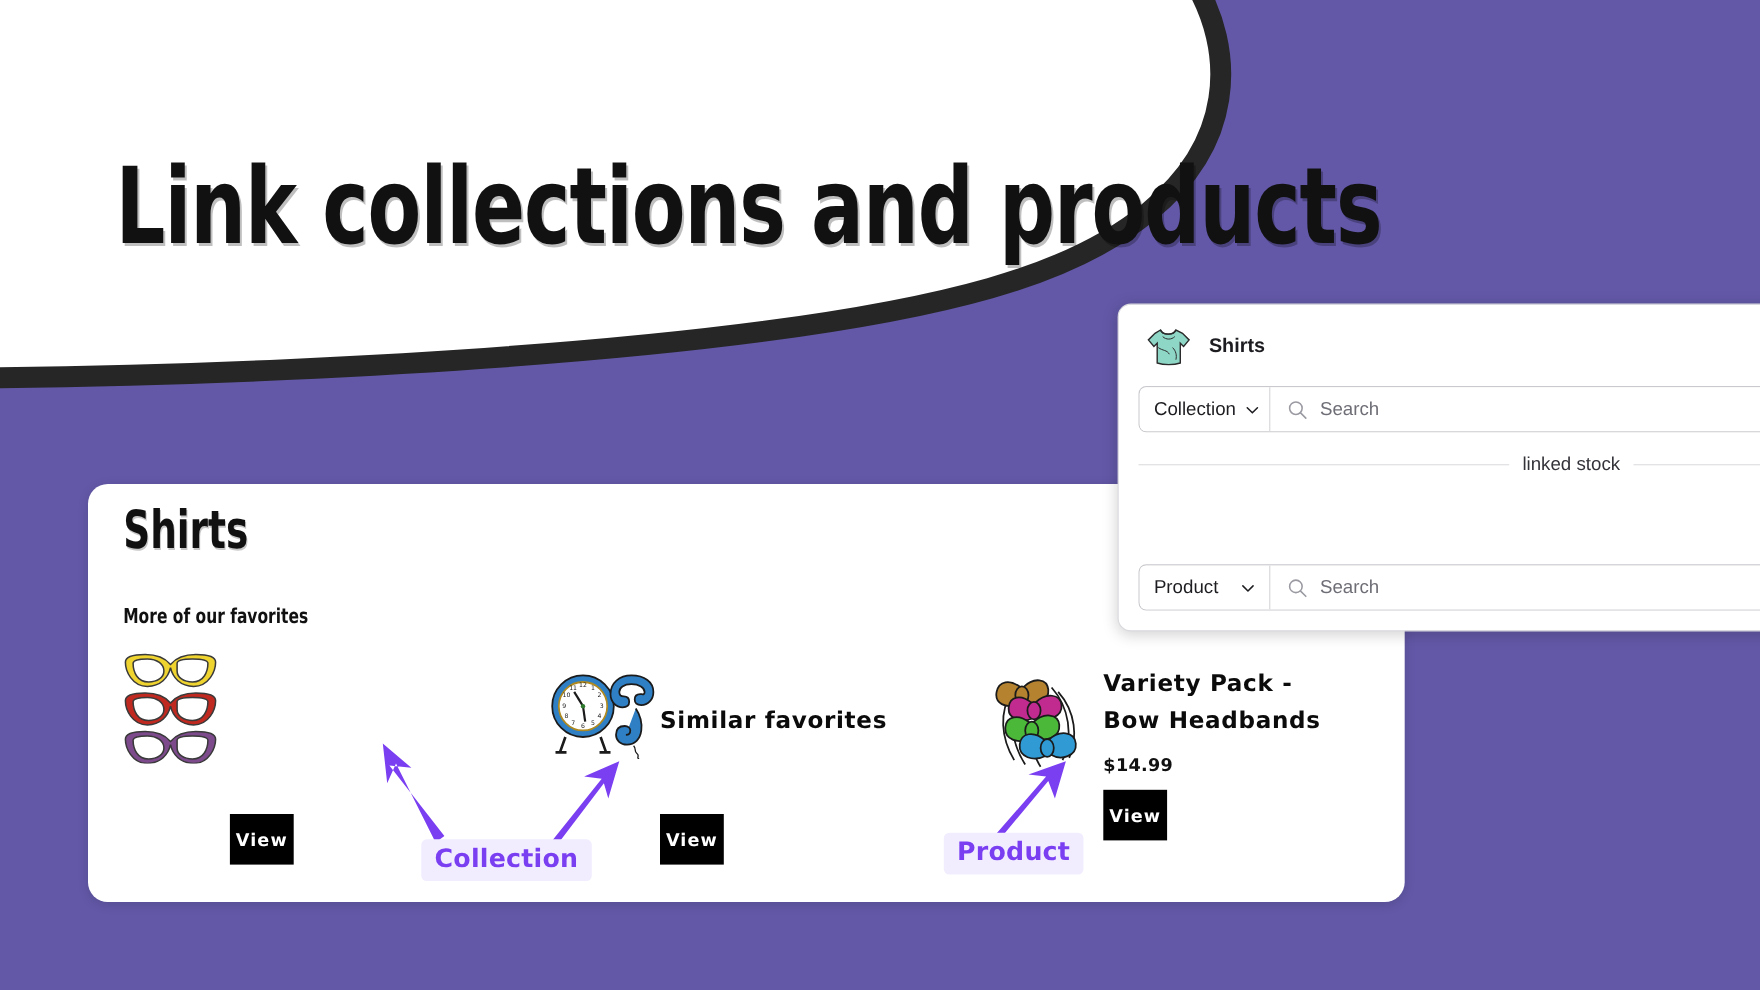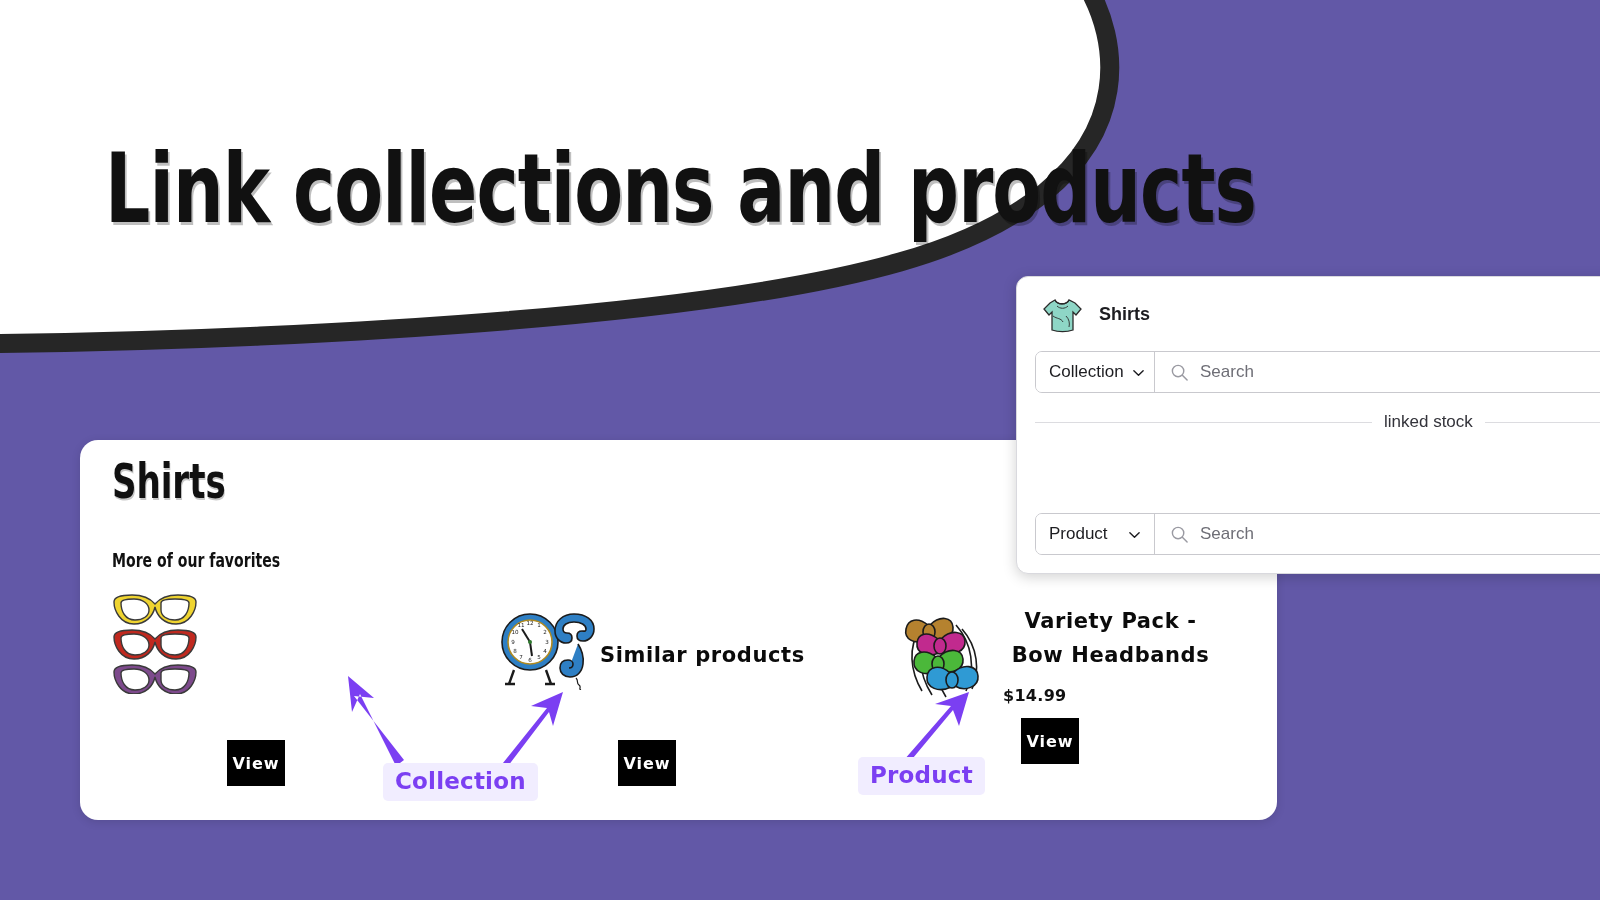--- a/index.html
+++ b/index.html
@@ -111,39 +111,38 @@
     color: #ffffff;
     border: none;
     font-family: "DejaVu Sans", sans-serif;
     font-weight: 700;
     font-size: 16px;
     letter-spacing: 1px;
     display: flex;
     align-items: center;
     justify-content: center;
     cursor: pointer;
-    margin-left: 18px;
   }
 
   
   #tile-could-be-variants { left: 32px; top: 150px; width: 330px; height: 210px; }
   #tile-could-be-variants .tile-thumb { left: 0; top: 0; }
   #tile-could-be-variants .tile-label { left: 97px; top: 48px; width: 230px; }
   #tile-could-be-variants .view-button { left: 97px; top: 150px; }
 
   
   #tile-similar-products { left: 420px; top: 150px; width: 330px; height: 210px; }
   #tile-similar-products .tile-thumb { left: 0; top: 8px; }
   #tile-similar-products .tile-label { left: 100px; top: 48px; width: 230px; }
   #tile-similar-products .view-button { left: 100px; top: 150px; }
 
   
   #tile-variety-pack { left: 810px; top: 150px; width: 380px; height: 220px; }
   #tile-variety-pack .tile-thumb { left: 0; top: 5px; }
-  #tile-variety-pack .tile-label { left: 113px; top: 14px; width: 215px; text-align: center; }
+  #tile-variety-pack .tile-label { left: 113px; top: 14px; width: 215px; }
   #tile-variety-pack .tile-price { left: 113px; top: 96px; }
   #tile-variety-pack .view-button { left: 113px; top: 128px; }
 
   
   .annotation-arrow { position: absolute; pointer-events: none; }
   .annotation-arrow svg { display: block; }
 
   .annotation-badge {
     position: absolute;
     background: #f1edff;
@@ -357,21 +356,21 @@
                      C77,35 79,33 82,33 C84,33 86,34 86,31 C86,27 81,24 74,24
                      C67,24 63,27 63,31 C63,34 65,35 67,35 C70,35 72,37 72,40
                      C72,43 70,45 66,45 C60,45 55,40 55,33 C55,23 63,16 74,16 Z" fill="#2e7fc4"></path>
             <path d="M78,46 C82,52 84,58 83,66 C82,74 77,79 70,79 C64,79 60,75 60,70
                      C60,65 63,62 68,62 C71,62 73,64 73,66 C73,69 71,70 69,70" fill="#2e7fc4"></path>
 
             <path d="M76,80 C79,83 76,85 79,87 C82,89 78,91 81,92" stroke-width="1.2" fill="none"></path>
           </g>
         </svg>
       </div>
-      <div class="tile-label">Similar products</div>
+      <div class="tile-label">Similar favorites</div>
       <button class="view-button">View</button>
     </div>
 
     <div class="tile" id="tile-variety-pack">
       <div class="tile-thumb">
         <svg width="105" height="108" viewBox="0 0 105 108" xmlns="http://www.w3.org/2000/svg">
           <g fill="none" stroke="#1b1b1b" stroke-width="1.6">
 
             <path d="M30,34 C18,52 20,76 32,96"></path>
             <path d="M40,32 C26,52 28,78 42,100"></path>

